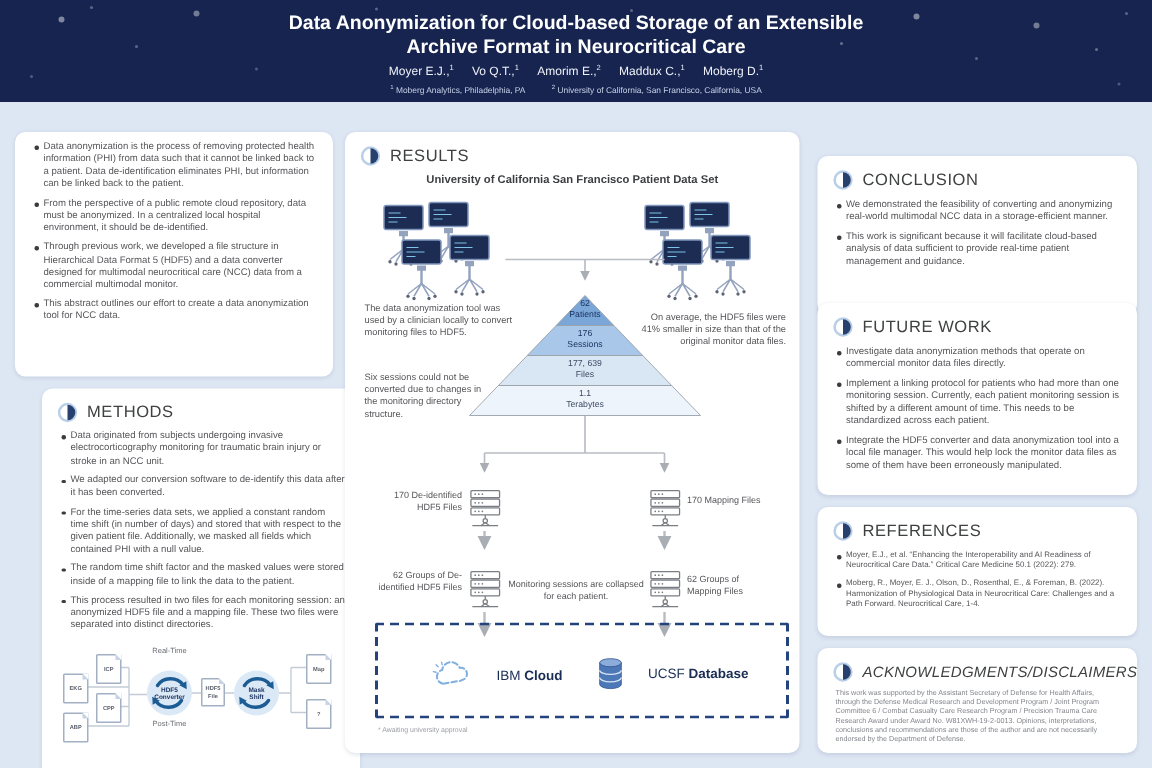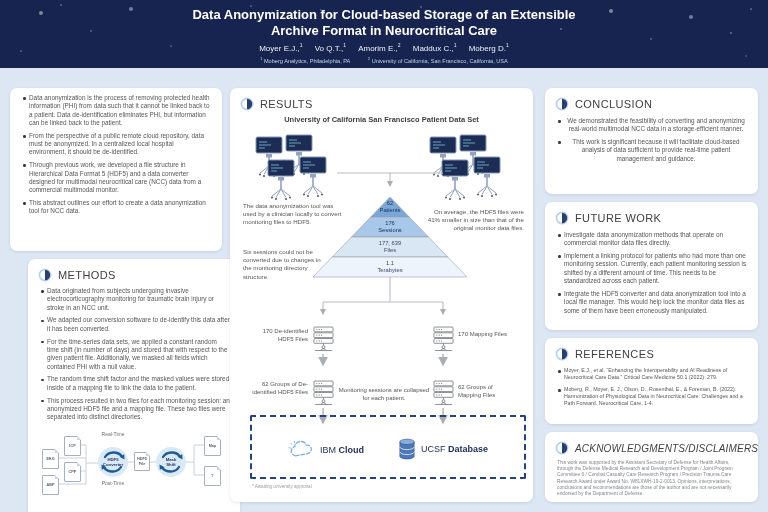--- a/index.html
+++ b/index.html
@@ -43,21 +43,21 @@
   .cycle svg{position:absolute;left:0;top:0;width:100%;height:100%;}
   .cycle-label{position:absolute;inset:0;display:flex;flex-direction:column;align-items:center;justify-content:center;font-size:4.3px;font-weight:bold;color:#17305e;line-height:1.2;}
   .mini-lbl{position:absolute;font-size:5px;color:#6a6d73;text-align:center;}
 
   
   .ds-title{position:absolute;left:0;top:27px;width:100%;text-align:center;font-size:7.5px;font-weight:bold;color:#3d3e42;}
   .pyr-band{position:absolute;left:83px;width:154px;height:20px;display:flex;flex-direction:column;align-items:center;justify-content:center;font-size:5.8px;line-height:1.15;color:#17305e;text-align:center;}
   .note{position:absolute;font-size:6.2px;line-height:1.32;color:#56565a;}
   .flow-lbl{position:absolute;font-size:6px;line-height:1.3;color:#56565a;text-align:center;}
   .dashed-box{position:absolute;left:20px;top:327px;width:272px;height:60px;border:2px dashed #24427c;border-radius:2px;}
-  .dest{position:absolute;display:flex;align-items:center;gap:5px;color:#1b2d55;font-size:9px;}
+  .dest{position:absolute;display:flex;align-items:center;gap:16px;color:#1b2d55;font-size:9px;}
   .dest b{font-weight:bold;}
   .footnote{position:absolute;left:22px;top:396px;font-size:4.6px;color:#9a9da4;}
   .monitors{position:absolute;width:85px;height:68px;}
   .monitors svg{position:absolute;width:30px;height:42px;}
 </style>
 </head>
 <body>
 
 <svg width="0" height="0" style="position:absolute" aria-hidden="true">
   <defs>
@@ -331,21 +331,21 @@
     </div>
     <div class="dest" style="left:168px;top:350px;">
       <svg style="width:18px;height:22px;">
           <use href="#sym-db"></use>
         </svg>
       <span><span>UCSF</span> <b>Database</b></span>
     </div>
     <div class="footnote">* Awaiting university approval</div>
   </div>
 
-  <div class="card" style="left:545px;top:88px;width:213px;height:106px;text-align:center;">
+  <div class="card" style="left:545px;top:104px;width:213px;height:106px;">
     <div class="sec-head">
       <svg class="sec-icon">
           <use href="#sym-section"></use>
         </svg>
       <span class="sec-title">CONCLUSION</span>
     </div>
     <ul class="bullets">
       <li>We demonstrated the feasibility of converting and anonymizing real-world multimodal NCC data in a storage-efficient manner.</li>
       <li>This work is significant because it will facilitate cloud-based analysis of data sufficient to provide real-time patient management and guidance.</li>
     </ul>

